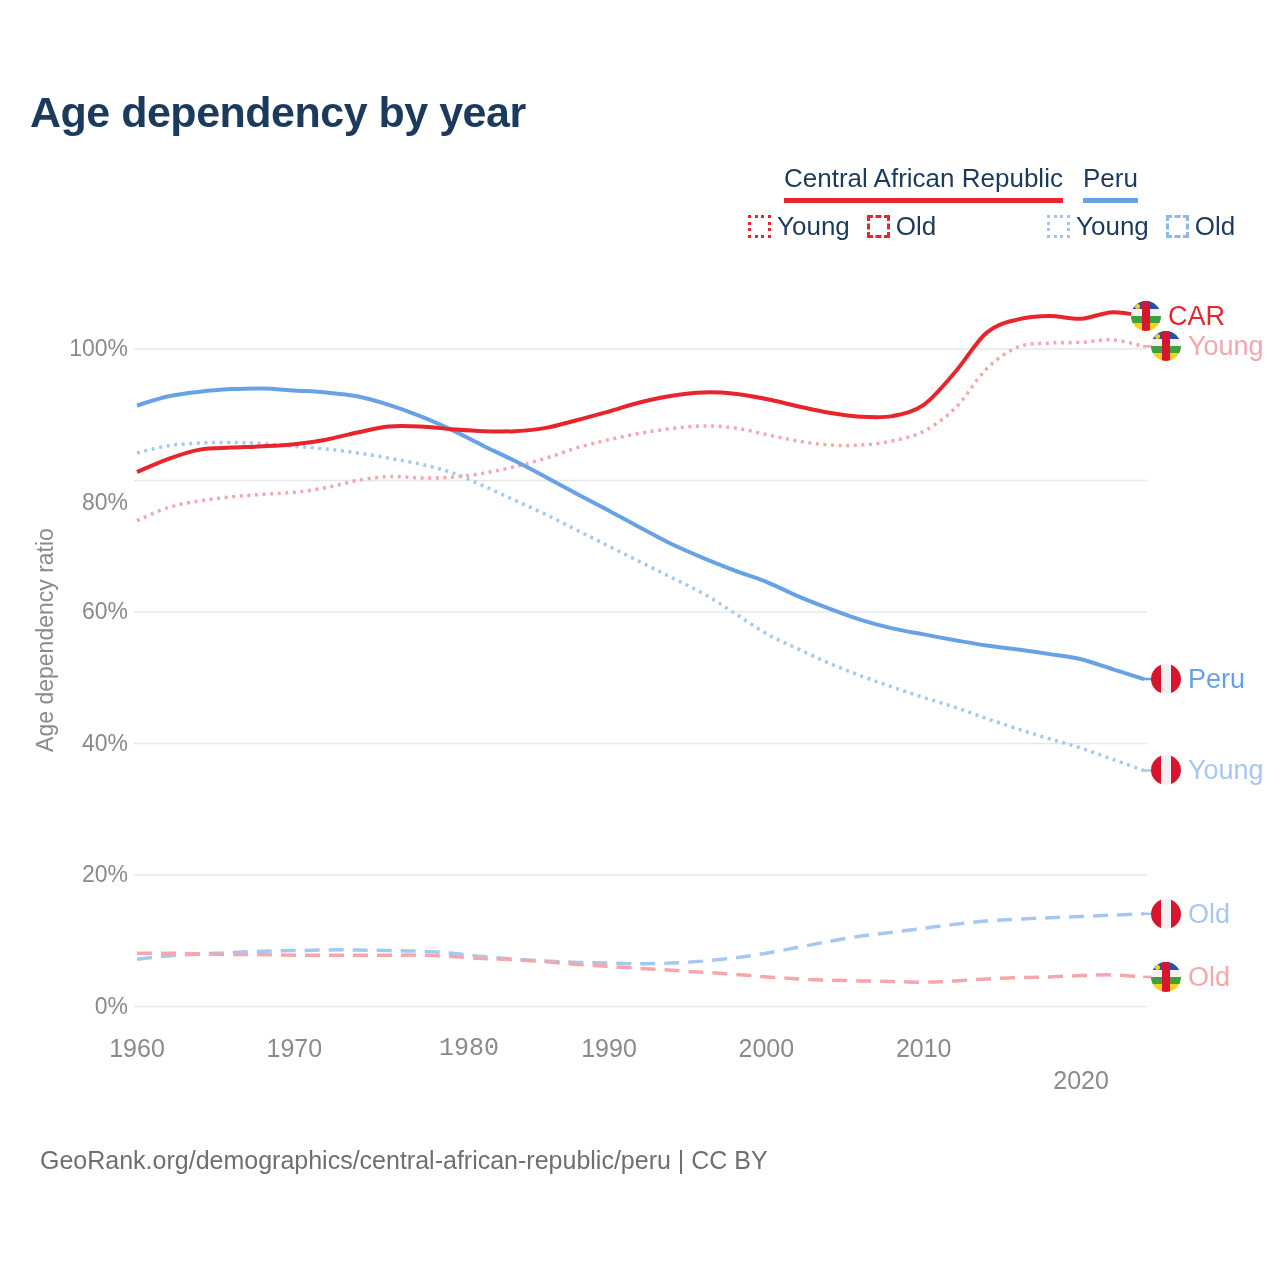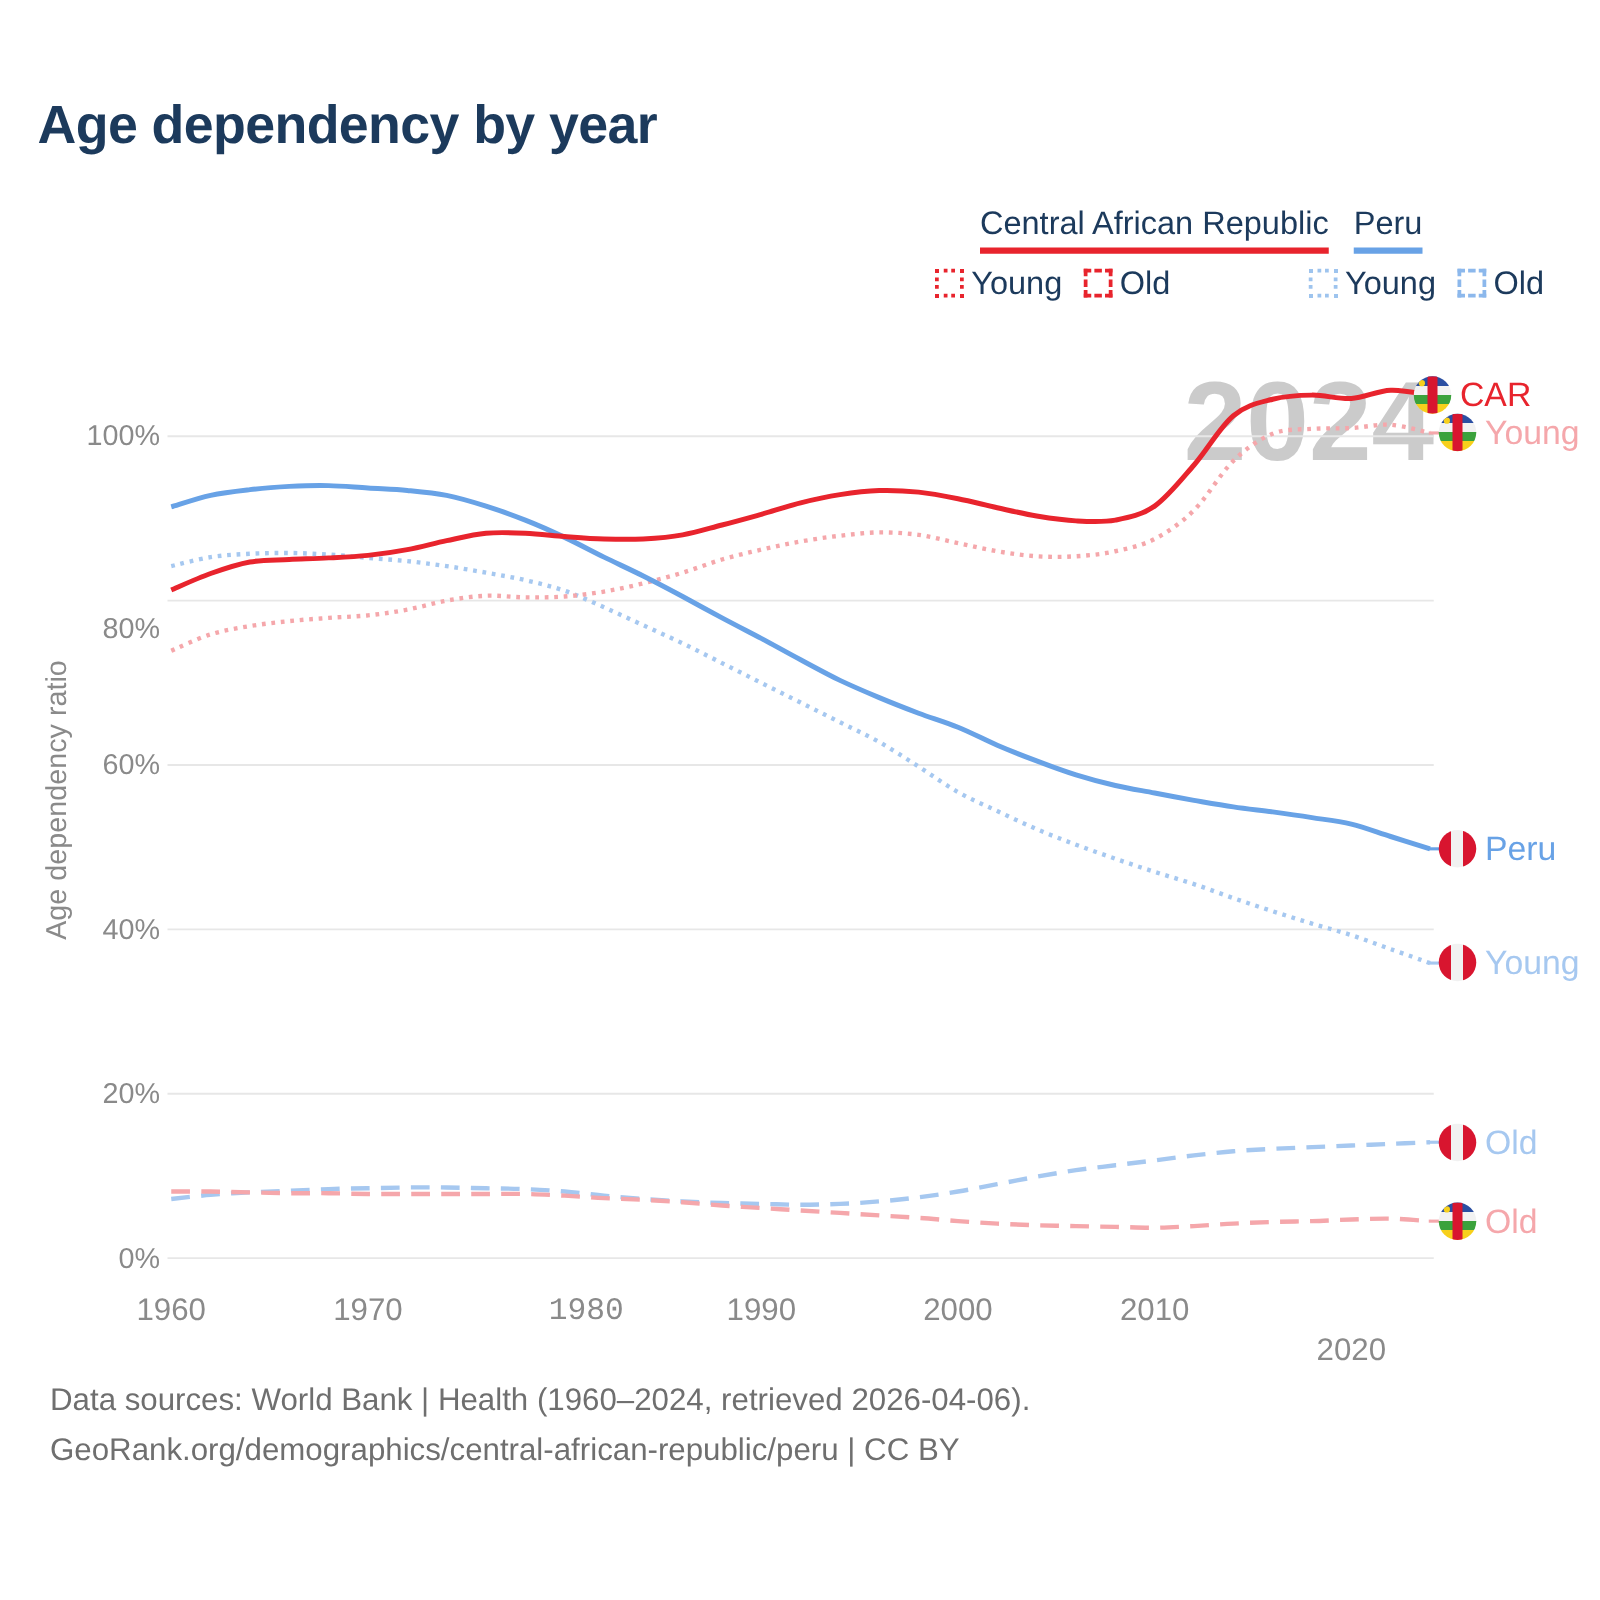--- a/index.html
+++ b/index.html
@@ -1,18 +1,18 @@
 <!DOCTYPE html>
 <html><head>
 <meta charset="utf-8">
 <style>
   html,body{margin:0;padding:0;background:#ffffff;}
   .stage{position:relative;width:1280px;height:1280px;background:#fff;overflow:hidden;
          font-family:"Liberation Sans",sans-serif;}
-  .title{position:absolute;left:30px;top:76px;margin:0;font-size:43px;font-weight:700;
+  .title{position:absolute;left:30px;top:88px;margin:0;font-size:43px;font-weight:700;
          color:#1c3a5c;letter-spacing:-0.5px;}
   
   .legend{position:absolute;left:0;top:163px;width:1280px;height:85px;}
   .lg-group{position:absolute;top:0;}
   .lg-car{left:748px;}
   .lg-peru{left:1047px;}
   .lg-name{display:inline-block;font-size:26px;color:#1c3a5c;padding-bottom:4px;border-bottom:5px solid;margin-left:36px;}
   .lg-car .lg-name{border-color:#e8242d;}
   .lg-peru .lg-name{border-color:#68a2e6;}
   .lg-row{display:flex;align-items:center;margin-top:8px;}
@@ -69,21 +69,20 @@
         <span class="swatch sw-dotted-peru"></span>
         <span class="lg-label">Young</span>
         <span class="swatch sw-dashed-peru"></span>
         <span class="lg-label">Old</span>
       </div>
     </div>
   </div>
 
   <div class="ylab">Age dependency ratio</div>
 
-  <div class="watermark">2024</div>
 
   <svg id="chart" width="1280" height="1280" viewBox="0 0 1280 1280">
       <line x1="134" x2="1147" y1="349" y2="349" stroke="#e7e7e7" stroke-width="1.5"></line>
       <line x1="134" x2="1147" y1="480.5" y2="480.5" stroke="#e7e7e7" stroke-width="1.5"></line>
       <line x1="134" x2="1147" y1="612" y2="612" stroke="#e7e7e7" stroke-width="1.5"></line>
       <line x1="134" x2="1147" y1="743.5" y2="743.5" stroke="#e7e7e7" stroke-width="1.5"></line>
       <line x1="134" x2="1147" y1="875" y2="875" stroke="#e7e7e7" stroke-width="1.5"></line>
       <line x1="134" x2="1147" y1="1006.5" y2="1006.5" stroke="#e7e7e7" stroke-width="1.5"></line>
       <path d="M137.0 452.9C142.2,451.7 158.0,447.3 168.5,445.7C179.0,444.0 189.4,443.6 199.9,443.0C210.4,442.5 220.9,442.3 231.4,442.4C241.9,442.5 252.4,443.0 262.9,443.7C273.4,444.3 283.9,445.4 294.3,446.3C304.8,447.2 315.3,447.8 325.8,448.9C336.3,450.0 346.8,451.4 357.3,452.9C367.8,454.4 378.3,456.3 388.8,458.1C399.2,460.0 409.7,461.7 420.2,464.1C430.7,466.5 441.2,469.0 451.7,472.6C462.2,476.2 472.7,481.2 483.2,485.8C493.6,490.4 504.1,495.4 514.6,500.2C525.1,505.0 535.6,509.6 546.1,514.7C556.6,519.7 567.1,525.2 577.6,530.5C588.1,535.7 598.5,541.0 609.0,546.3C619.5,551.5 630.0,556.8 640.5,562.0C651.0,567.3 661.5,572.5 672.0,577.8C682.5,583.1 692.9,587.7 703.4,593.6C713.9,599.5 724.4,606.6 734.9,613.3C745.4,620.0 755.9,627.8 766.4,633.7C776.9,639.6 787.4,643.9 797.8,648.8C808.3,653.8 818.8,658.8 829.3,663.3C839.8,667.8 850.3,671.8 860.8,675.8C871.3,679.7 881.8,683.3 892.3,687.0C902.7,690.6 913.2,694.1 923.7,697.5C934.2,700.9 944.7,703.8 955.2,707.3C965.7,710.8 976.2,714.9 986.7,718.5C997.1,722.1 1007.6,725.6 1018.1,729.0C1028.6,732.4 1039.1,735.7 1049.6,738.9C1060.1,742.1 1070.6,744.7 1081.1,748.1C1091.6,751.5 1102.0,755.6 1112.5,759.3C1123.0,763.0 1138.8,768.6 1144.0,770.5" fill="none" stroke="#a6c8f0" stroke-width="3.5" stroke-linejoin="round" stroke-dasharray="3 4.6"></path>
       <path d="M137.0 520.6C142.2,518.4 158.0,510.7 168.5,507.5C179.0,504.2 189.4,502.6 199.9,500.9C210.4,499.1 220.9,498.0 231.4,496.9C241.9,495.8 252.4,495.1 262.9,494.3C273.4,493.5 283.9,493.4 294.3,492.3C304.8,491.2 315.3,489.7 325.8,487.7C336.3,485.8 346.8,482.4 357.3,480.5C367.8,478.6 378.3,477.0 388.8,476.6C399.2,476.1 409.7,477.8 420.2,477.9C430.7,478.0 441.2,478.0 451.7,477.2C462.2,476.4 472.7,475.0 483.2,473.3C493.6,471.5 504.1,469.2 514.6,466.7C525.1,464.2 535.6,461.3 546.1,458.1C556.6,455.0 567.1,450.7 577.6,447.6C588.1,444.6 598.5,442.1 609.0,439.7C619.5,437.3 630.0,435.0 640.5,433.2C651.0,431.3 661.5,429.8 672.0,428.6C682.5,427.4 692.9,426.0 703.4,425.9C713.9,425.8 724.4,426.5 734.9,427.9C745.4,429.3 755.9,432.3 766.4,434.5C776.9,436.7 787.4,439.3 797.8,441.0C808.3,442.8 818.8,444.3 829.3,445.0C839.8,445.7 850.3,445.7 860.8,445.0C871.3,444.3 881.8,443.4 892.3,441.0C902.7,438.7 913.2,436.7 923.7,431.2C934.2,425.7 944.7,418.6 955.2,408.2C965.7,397.8 976.2,378.9 986.7,368.7C997.1,358.5 1007.6,351.3 1018.1,347.0C1028.6,342.8 1039.1,343.8 1049.6,343.1C1060.1,342.3 1070.6,343.0 1081.1,342.4C1091.6,341.9 1102.0,339.1 1112.5,339.8C1123.0,340.5 1138.8,345.3 1144.0,346.4" fill="none" stroke="#f5a7ab" stroke-width="3.5" stroke-linejoin="round" stroke-dasharray="3 4.6"></path>
@@ -117,21 +116,20 @@
   </div>
   <div class="endlabel" style="left: 1151px; top: 898.793px;">
     <span class="flag flag-peru"></span>
     <span class="end-text" style="color: rgb(166, 200, 240);">Old</span>
   </div>
   <div class="endlabel" style="left: 1151px; top: 961.913px;">
     <span class="flag flag-car"></span>
     <span class="end-text" style="color: rgb(245, 167, 171);">Old</span>
   </div>
 
-  <div class="footer" id="footer1">Data sources: World Bank | Health (1960–2024, retrieved 2026-04-06).</div>
   <div class="footer" id="footer2">GeoRank.org/demographics/central-african-republic/peru | CC BY</div>
 
 <div class="tick ytick" style="left: 36px; top: 335px;">100%</div>
     <div class="tick ytick" style="left: 36px; top: 489px;">80%</div>
     <div class="tick ytick" style="left: 36px; top: 598px;">60%</div>
     <div class="tick ytick" style="left: 36px; top: 729.5px;">40%</div>
     <div class="tick ytick" style="left: 36px; top: 861px;">20%</div>
     <div class="tick ytick" style="left: 36px; top: 992.5px;">0%</div>
     <div class="tick xtick" style="left: 92px; top: 1034px;">1960</div>
     <div class="tick xtick" style="left: 249.344px; top: 1034px;">1970</div>

